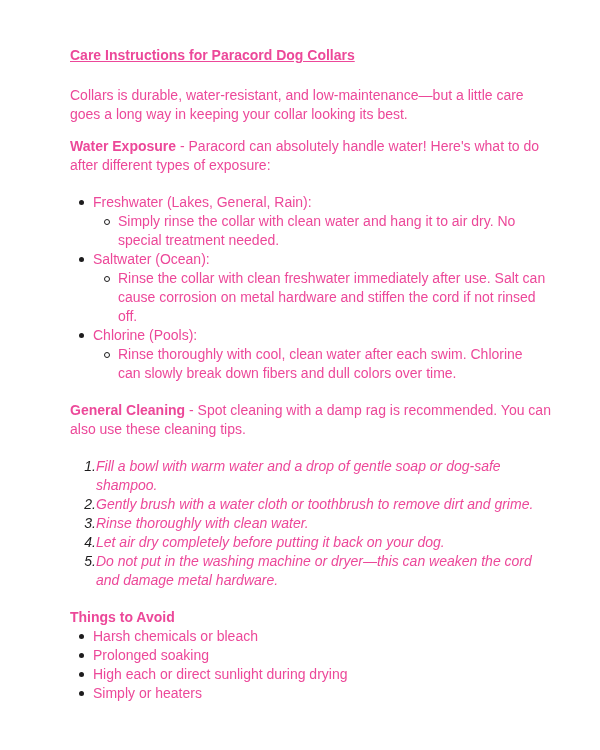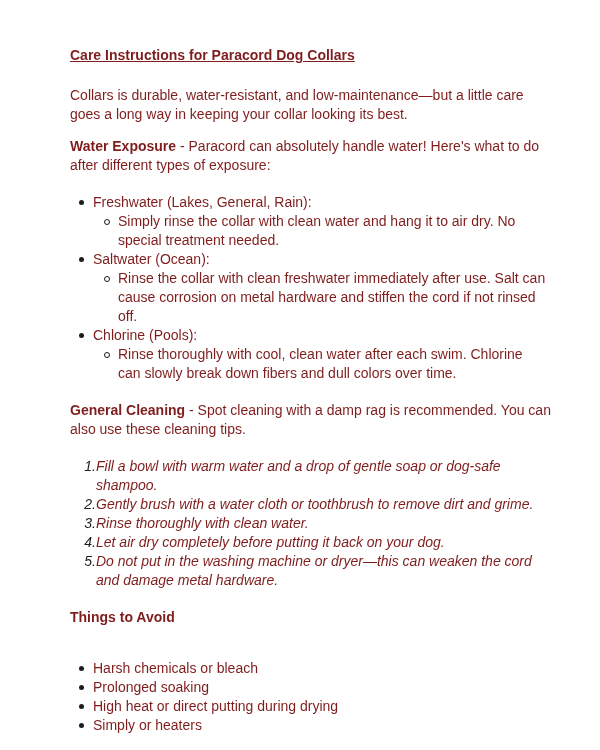--- a/index.html
+++ b/index.html
@@ -6,21 +6,21 @@
   body {
     width: 600px; height: 750px;
     background: #ffffff;
     overflow: hidden;
     font-family: "Liberation Sans", "DejaVu Sans", sans-serif;
   }
   .doc {
     box-sizing: border-box;
     width: 600px; height: 750px;
     padding: 46px 48px 0 70px;
-    color: #7f1d1d;
+    color: #ec4899;
     font-size: 14px;
     line-height: 19px;
   }
   .title {
     font-size: 14px;
     line-height: 19px;
     font-weight: 700;
     text-decoration: underline;
     margin: 0 0 21px 0;
   }
@@ -42,21 +42,21 @@
     border: 1px solid #1d1c1d; background: transparent; box-sizing: content-box;
   }
   .steps { counter-reset: step; }
   .steps > li { position: relative; padding-left: 26px; counter-increment: step; font-style: italic; }
   .steps > li::before {
     content: counter(step) ".";
     position: absolute; left: 26px; transform: translateX(-100%);
     color: #1d1c1d;
   }
   .avoid-head { margin-bottom: 0; }
-  .avoid-list { margin-bottom: 0; margin-top: 32px; }
+  .avoid-list { margin-bottom: 0; }
 </style>
 </head>
 <body>
 
 <div class="doc">
 
   <h1 class="title">Care Instructions for Paracord Dog Collars</h1>
 
   <p class="para intro pre">Collars is durable, water-resistant, and low-maintenance—but a little care
 goes a long way in keeping your collar looking its best.</p>
@@ -91,17 +91,17 @@
     <li><span class="pre">Let air dry completely before putting it back on your dog.</span></li>
     <li><span class="pre">Do not put in the washing machine or dryer—this can weaken the cord
 and damage metal hardware.</span></li>
   </ol>
 
   <p class="para avoid-head"><strong>Things to Avoid</strong></p>
 
   <ul class="l1 avoid-list">
     <li><span>Harsh chemicals or bleach</span></li>
     <li><span>Prolonged soaking</span></li>
-    <li><span>High heat or direct putting during drying</span></li>
+    <li><span>High each or direct sunlight during drying</span></li>
     <li><span>Simply or heaters</span></li>
   </ul>
 
 </div>
 
 </body></html>

